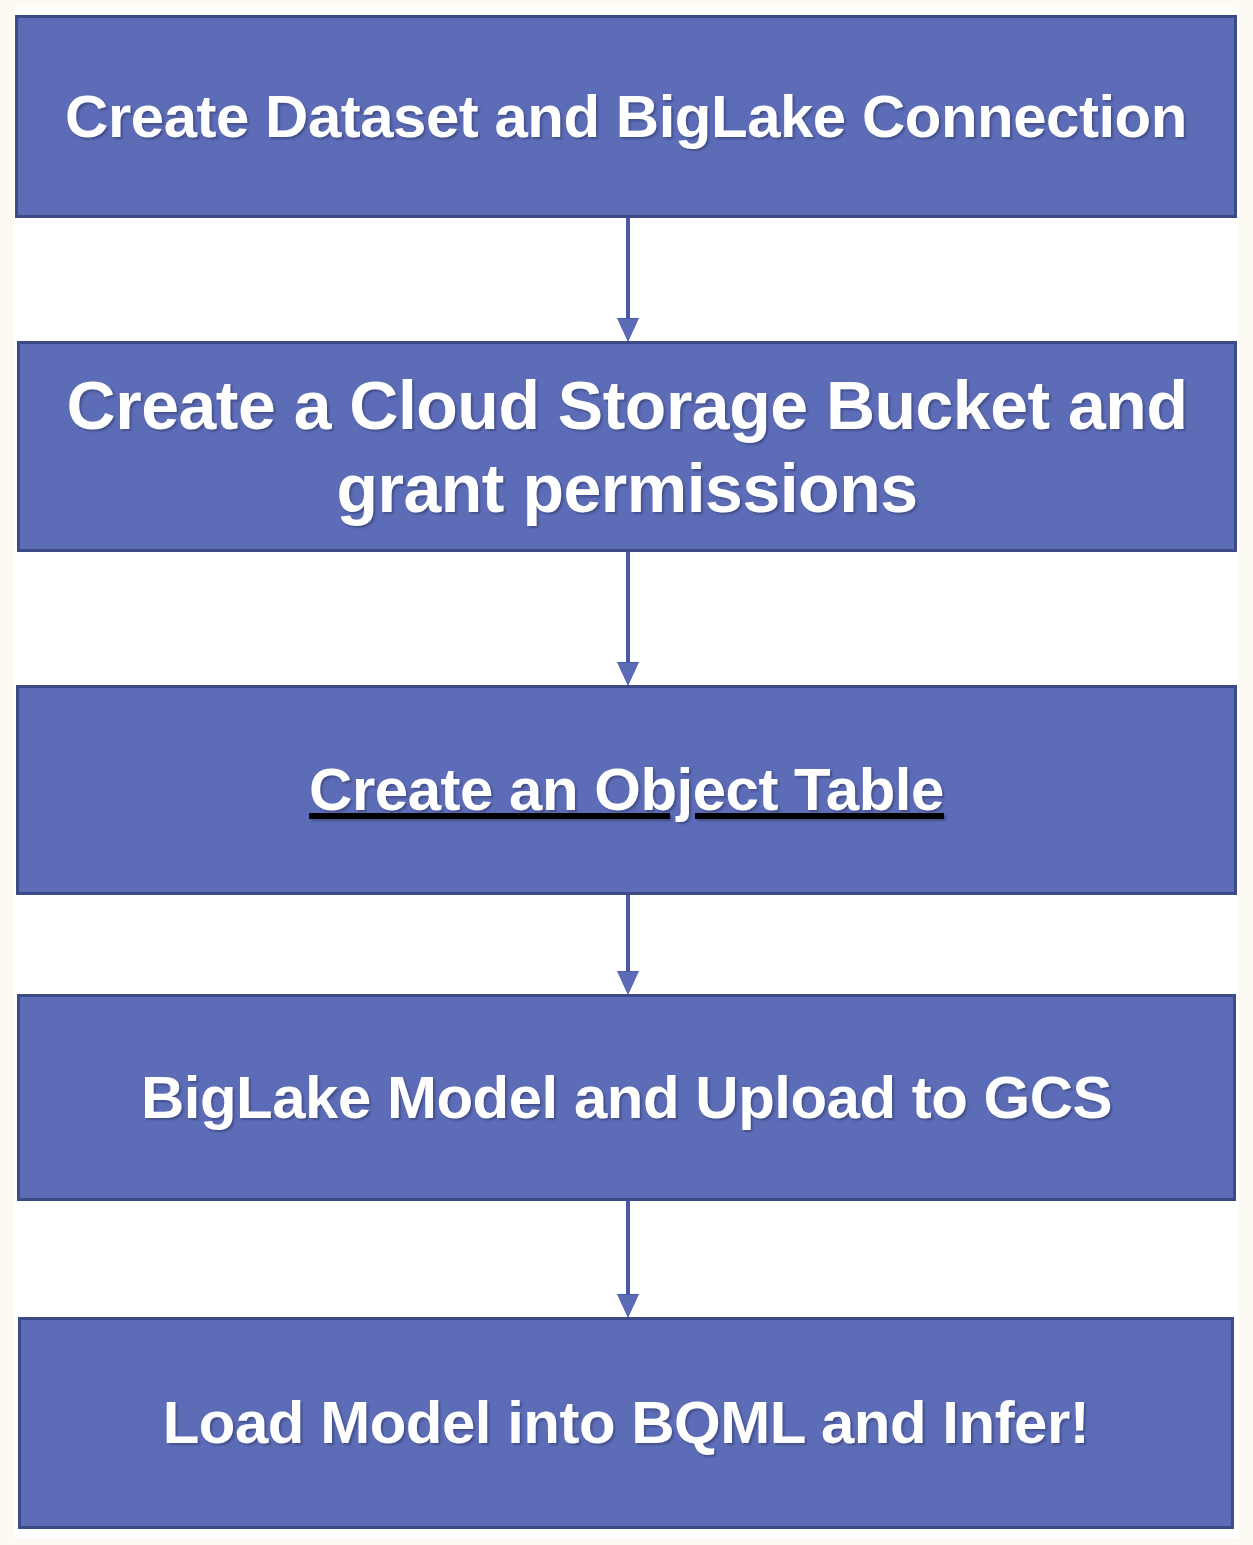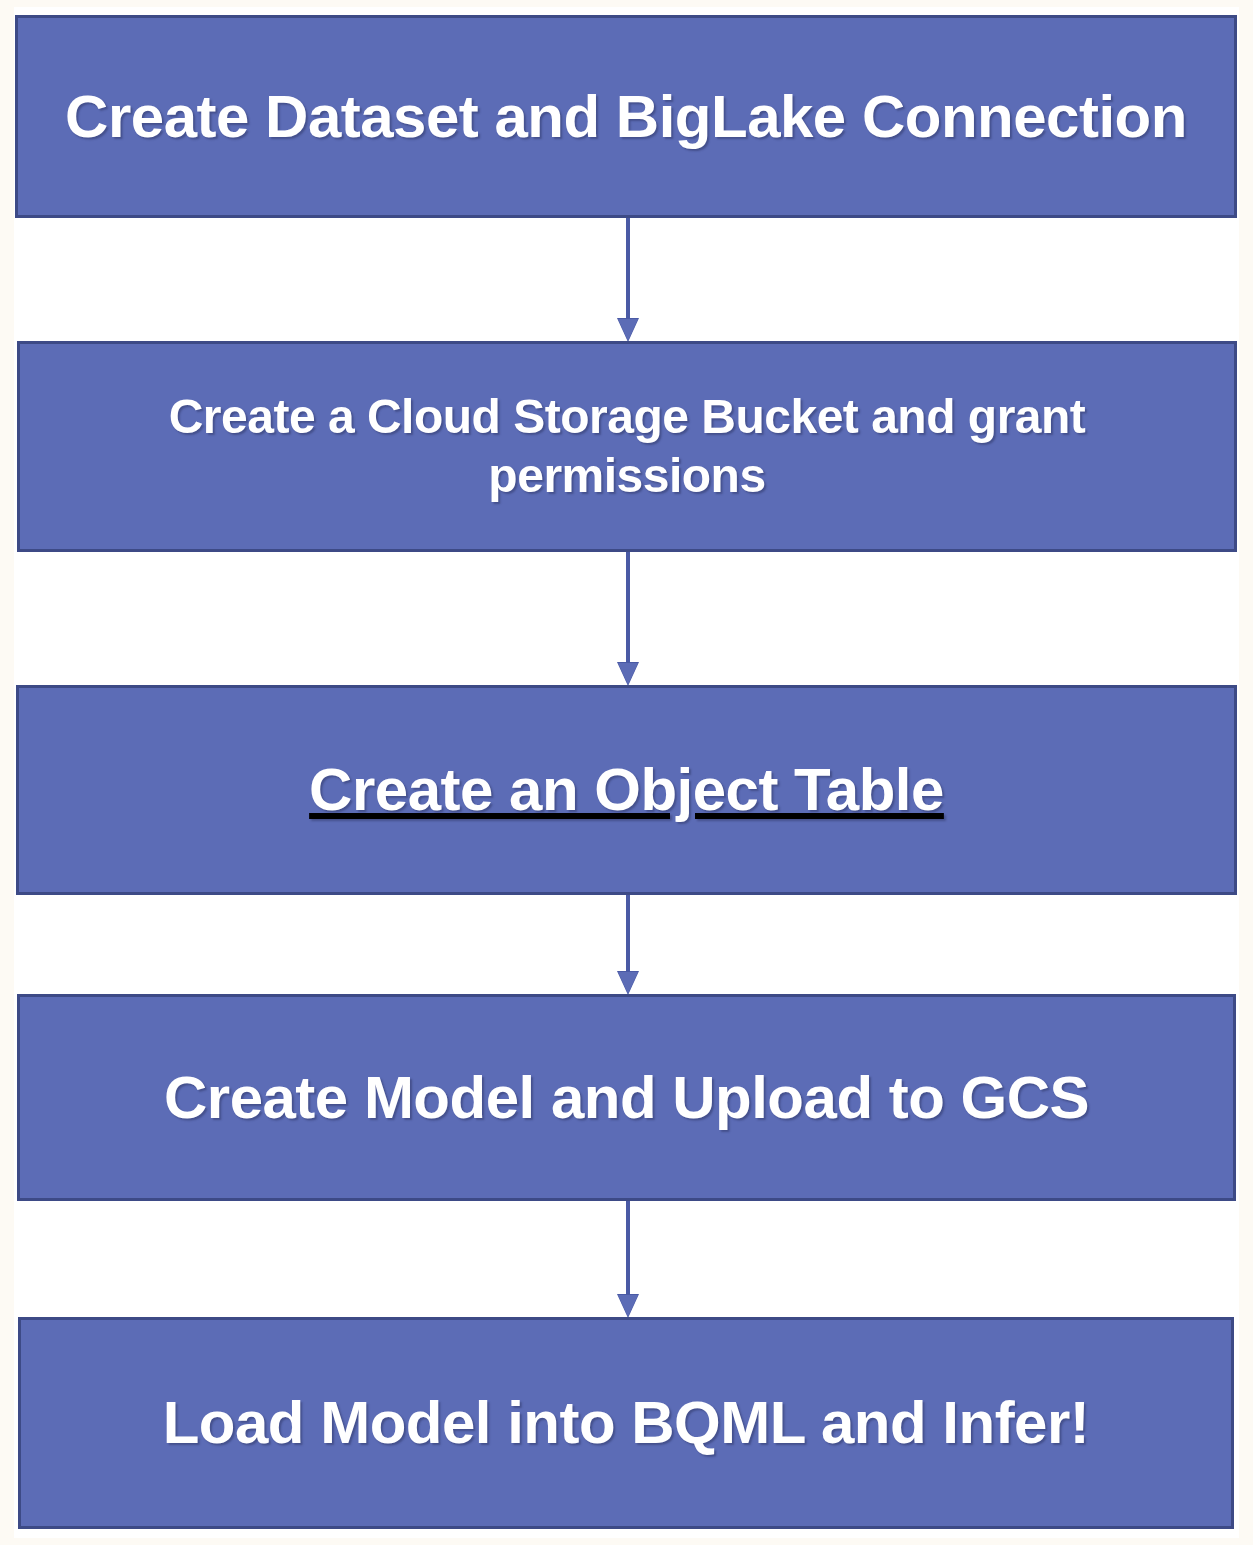--- a/index.html
+++ b/index.html
@@ -57,21 +57,21 @@
     white-space: pre-line;
   }
 
   
   #node-1 { left: 15px;  top: 15px;   width: 1222px; height: 203px; }
   #node-2 { left: 17px;  top: 341px;  width: 1220px; height: 211px; }
   #node-3 { left: 16px;  top: 685px;  width: 1221px; height: 210px; text-decoration: underline; }
   #node-4 { left: 17px;  top: 994px;  width: 1219px; height: 207px; }
   #node-5 { left: 18px;  top: 1317px; width: 1216px; height: 212px; }
 
-  #node-2 .node-label { font-size: 48px; }
+  #node-2 .node-label { font-size: 68px; }
   #node-3 .node-label { font-size: 60px; }
   #node-4 .node-label { font-size: 60px; }
   #node-5 .node-label { font-size: 60px; }
 
   
   .connector {
     position: absolute;
     width: 22px;
   }
   .connector .conn-line {
@@ -138,21 +138,21 @@
     <span class="node-label">Create an Object Table</span>
   </div>
 
   <div class="connector" id="conn-3">
     <div class="conn-line"></div>
     <div class="conn-head-outline"></div>
     <div class="conn-head"></div>
   </div>
 
   <div class="flow-node" id="node-4">
-    <span class="node-label">Create Model and Upload to GCS</span>
+    <span class="node-label">BigLake Model and Upload to GCS</span>
   </div>
 
   <div class="connector" id="conn-4">
     <div class="conn-line"></div>
     <div class="conn-head-outline"></div>
     <div class="conn-head"></div>
   </div>
 
   <div class="flow-node" id="node-5">
     <span class="node-label">Load Model into BQML and Infer!</span>

